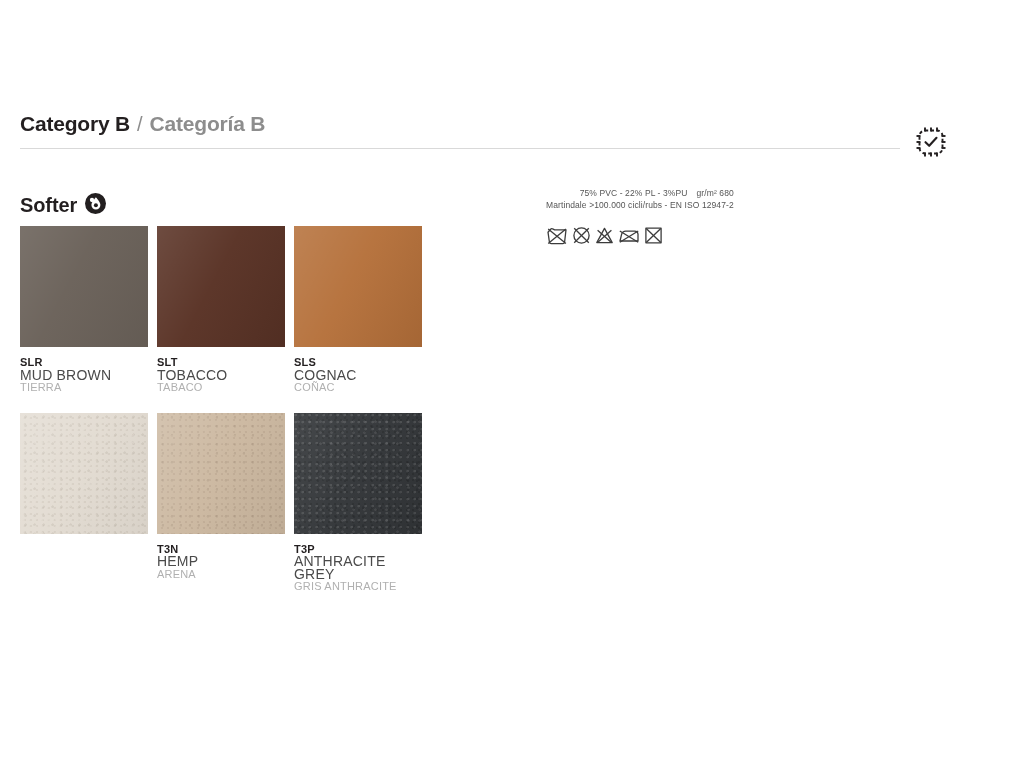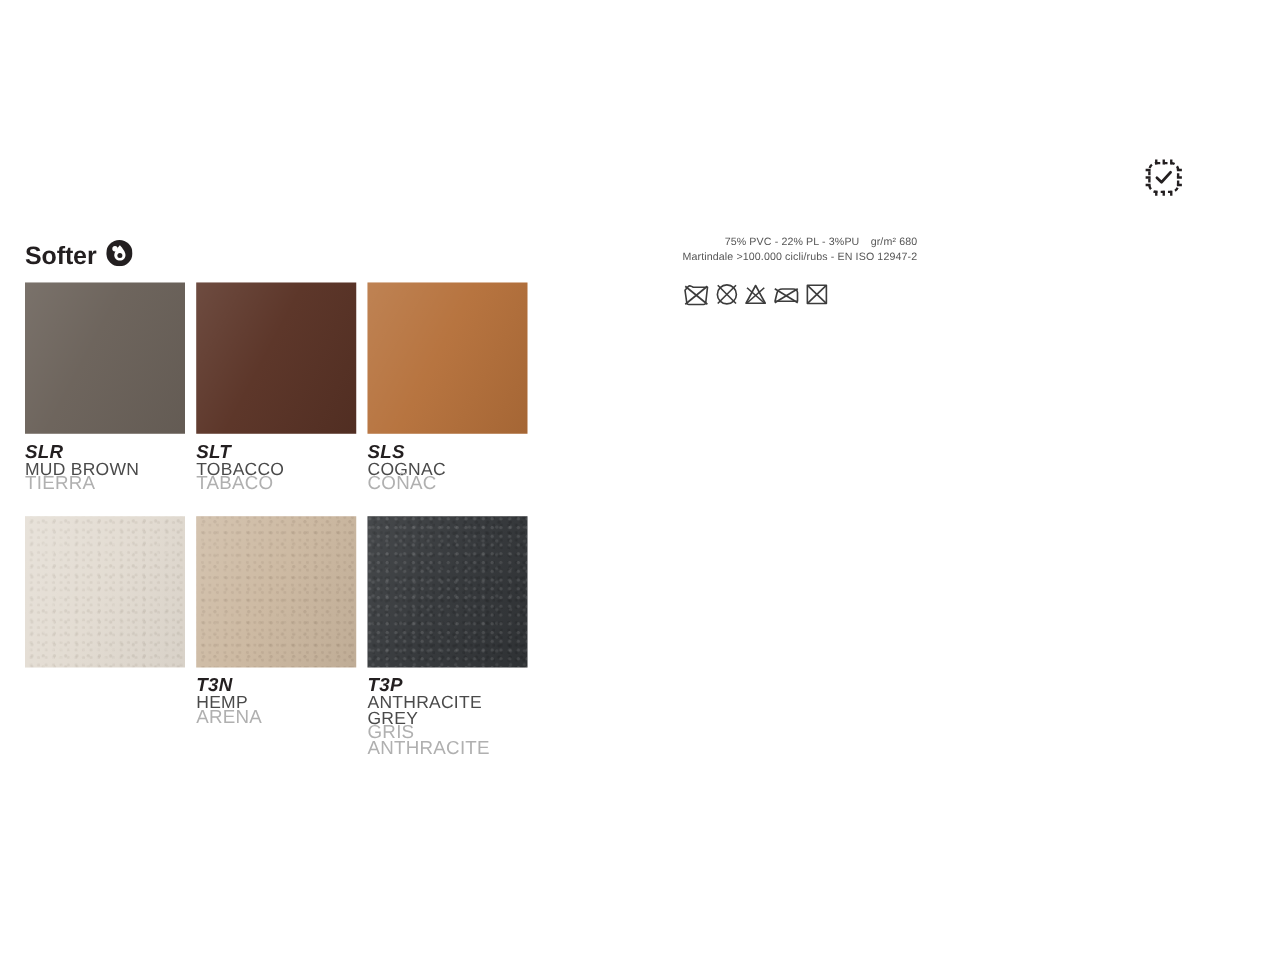--- a/index.html
+++ b/index.html
@@ -151,42 +151,49 @@
   }
   .swatch-chip .sheen {
     position: absolute;
     inset: 0;
   }
   .swatch-meta {
     padding-top: 9px;
     line-height: 12.5px;
   }
   .sw-code {
-    font-size: 15px;
+    font-size: 11px;
     font-weight: bold;
     color: #231f20;
     letter-spacing: 0.2px;
-    font-style: italic;
   }
   .sw-name {
     font-size: 14px;
     color: #4a4a4a;
     letter-spacing: 0.2px;
   }
   .sw-name-es {
-    font-size: 15px;
+    font-size: 11px;
     color: #b0b0b0;
     letter-spacing: 0.2px;
   }
 </style>
 </head>
 <body>
 
 <div class="page">
 
+  <div class="header">
+    <div class="header-titles">
+      <span class="title-en">Category B</span>
+      <span class="title-sep">/</span>
+      <span class="title-es">Categoría B</span>
+    </div>
+    <div class="header-rule"></div>
+  </div>
 
   <div class="cert-badge">
     <svg width="36" height="36" viewBox="0 0 36 36" aria-hidden="true">
       <rect x="6.5" y="6.5" width="23" height="23" rx="5.5" ry="5.5" fill="none" stroke="#231f20" stroke-width="1.9" stroke-dasharray="3.2 2.6"></rect>
       <g stroke="#231f20" stroke-width="1.9" stroke-linecap="butt">
         <line x1="12" y1="3.5" x2="12" y2="7.5"></line>
         <line x1="18" y1="3.5" x2="18" y2="7.5"></line>
         <line x1="24" y1="3.5" x2="24" y2="7.5"></line>
         <line x1="12" y1="28.5" x2="12" y2="32.5"></line>
         <line x1="18" y1="28.5" x2="18" y2="32.5"></line>

